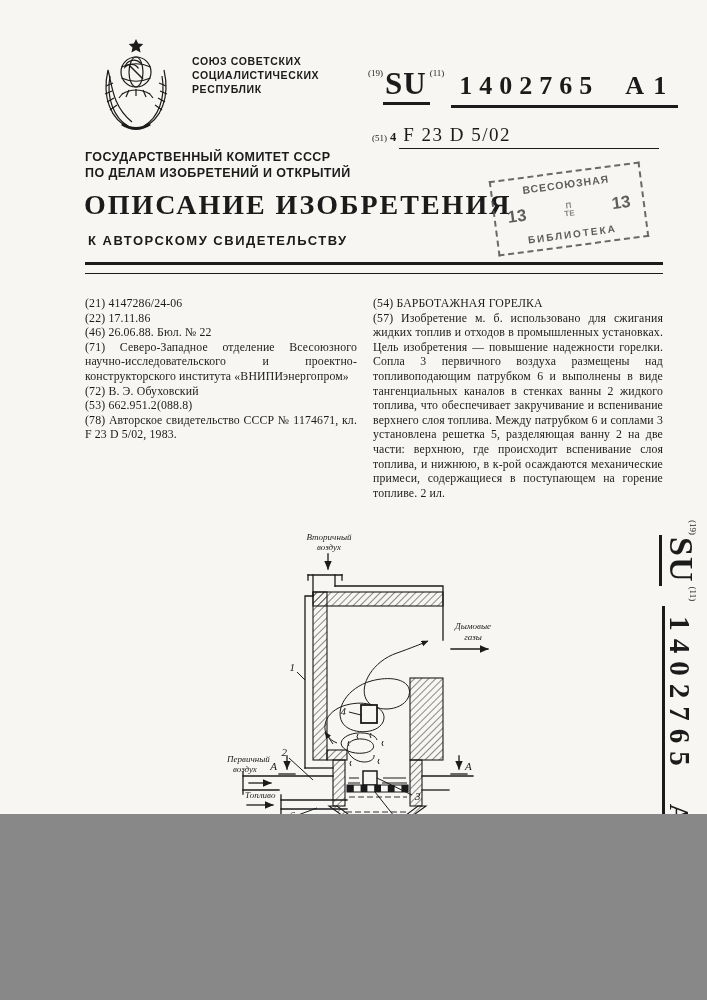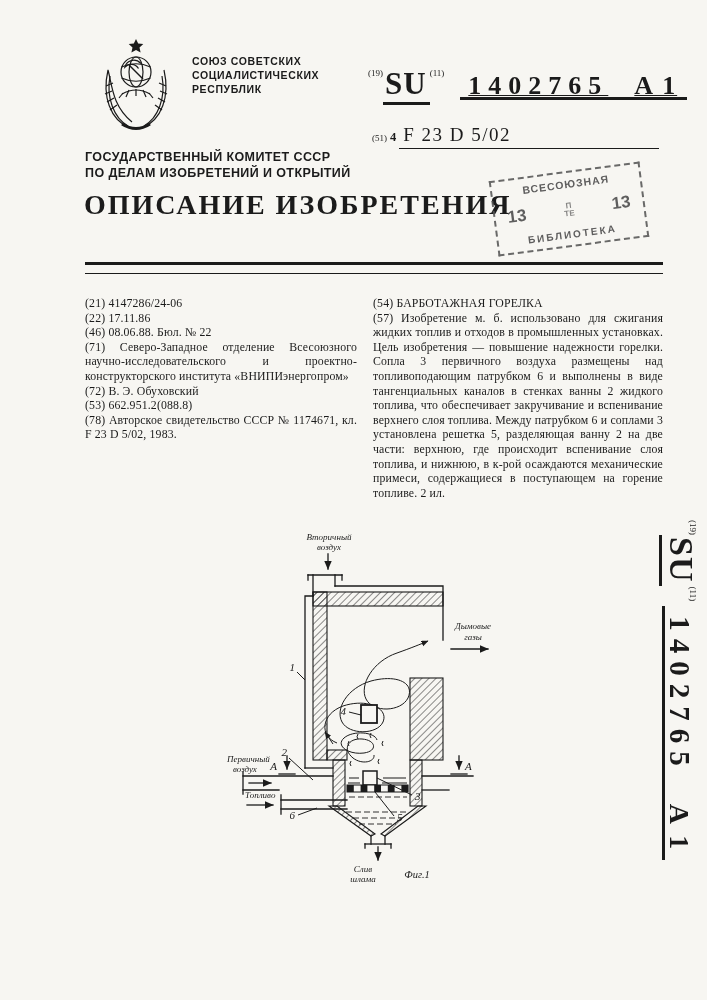--- a/index.html
+++ b/index.html
@@ -1,32 +1,32 @@
 <!DOCTYPE html>
 <html><head>
 <meta charset="utf-8">
 <style>
   html,body{margin:0;padding:0;}
   body{background:#888;}
   #page{
-    position:relative; width:707px; height:1000px; margin:0 auto;
+    position:relative; width:707px; height:814px; margin:0 auto;
     background:#f7f6f2; color:#1b1b1b; overflow:hidden;
     font-family:"Liberation Serif", serif;
   }
   .abs{position:absolute;}
 
   
   #emblem{left:92px; top:36px;}
   #country{left:192px; top:54px; font-family:"Liberation Sans",sans-serif;
     font-weight:bold; font-size:10.5px; line-height:14px; letter-spacing:.6px;}
   #publine{left:368px; top:66px; white-space:nowrap;}
   .tinycode{font-size:9px; vertical-align:18px; letter-spacing:0;}
   #su-main{font-size:31px; font-weight:bold; border-bottom:3px solid #1b1b1b;
     padding:0 3px 1px 2px; letter-spacing:1px;}
-  #num-wrap{border-bottom:3px solid #1b1b1b; padding-bottom:0; margin-left:16px;text-decoration:underline;}
+  #num-wrap{border-bottom:3px solid #1b1b1b; padding-bottom:8px; margin-left:7px;}
   #doc-number{font-size:26px; font-weight:bold; letter-spacing:7px; padding-left:8px;}
   #kind-code{font-size:26px; font-weight:bold; letter-spacing:2px; padding:0 10px 0 26px;}
   #ipcline{left:372px; top:124px; white-space:nowrap; font-size:12px;}
   #ipcline .lead{font-size:9px;text-align:right;}
   #ipcline .ed{font-weight:bold; font-size:12.5px; padding:0 3px;}
   #ipc-wrap{display:inline-block; border-bottom:1.5px solid #1b1b1b;
     font-size:19px; letter-spacing:1.5px; padding:0 148px 2px 4px;}
   #committee{left:85px; top:149px; font-family:"Liberation Sans",sans-serif;
     font-weight:bold; font-size:12.5px; line-height:16px; letter-spacing:.4px;}
   #main-title{left:84px; top:189px; font-family:Liberation Serif, serif;
@@ -127,41 +127,42 @@
   <div id="ipcline" class="abs">
     <span class="lead">(51)</span><span class="ed">4</span><span id="ipc-wrap">F 23 D 5/02</span>
   </div>
 
   <div id="committee" class="abs">
     <div>ГОСУДАРСТВЕННЫЙ КОМИТЕТ СССР</div>
     <div>ПО ДЕЛАМ ИЗОБРЕТЕНИЙ И ОТКРЫТИЙ</div>
   </div>
 
   <div id="main-title" class="abs">ОПИСАНИЕ ИЗОБРЕТЕНИЯ</div>
+  <div id="sub-title" class="abs">К АВТОРСКОМУ СВИДЕТЕЛЬСТВУ</div>
 
   <div id="stamp" class="abs">
     <div class="s-top">ВСЕСОЮЗНАЯ</div>
     <div class="s-mid">
       <span class="s-num">13</span>
       <span class="s-small">
         <span>П</span><br>
         <span>ТЕ</span>
       </span>
       <span class="s-num">13</span>
     </div>
     <div class="s-bottom">БИБЛИОТЕКА</div>
   </div>
 
   <div id="double-rule" class="abs"></div>
 
   <div id="columns" class="abs">
     <div id="col-left">
       <p><span class="code">(21)</span> <span>4147286/24-06</span></p>
       <p><span class="code">(22)</span> <span>17.11.86</span></p>
-      <p><span class="code">(46)</span> <span>08.06.88. Бюл. № 22</span></p>
+      <p><span class="code">(46)</span> <span>26.06.88. Бюл. № 22</span></p>
       <p><span class="code">(71)</span> <span>Северо-Западное отделение Всесоюзного научно-исследовательского и проектно-конструкторского института «ВНИПИэнергопром»</span></p>
       <p><span class="code">(72)</span> <span>В. Э. Обуховский</span></p>
       <p><span class="code">(53)</span> <span>662.951.2(088.8)</span></p>
       <p><span class="code">(78)</span> <span>Авторское свидетельство СССР № 1174671, кл. F 23 D 5/02, 1983.</span></p>
     </div>
     <div id="col-right">
       <p><span class="code">(54)</span> <span>БАРБОТАЖНАЯ ГОРЕЛКА</span></p>
       <p><span class="code">(57)</span> <span>Изобретение м. б. использовано для сжигания жидких топлив и отходов в промышленных установках. Цель изобретения — повышение надежности горелки. Сопла 3 первичного воздуха размещены над топливоподающим патрубком 6 и выполнены в виде тангенциальных каналов в стенках ванны 2 жидкого топлива, что обеспечивает закручивание и вспенивание верхнего слоя топлива. Между патрубком 6 и соплами 3 установлена решетка 5, разделяющая ванну 2 на две части: верхнюю, где происходит вспенивание слоя топлива, и нижнюю, в к-рой осаждаются механические примеси, содержащиеся в поступающем на горение топливе. 2 ил.</span></p>
     </div>
   </div>

